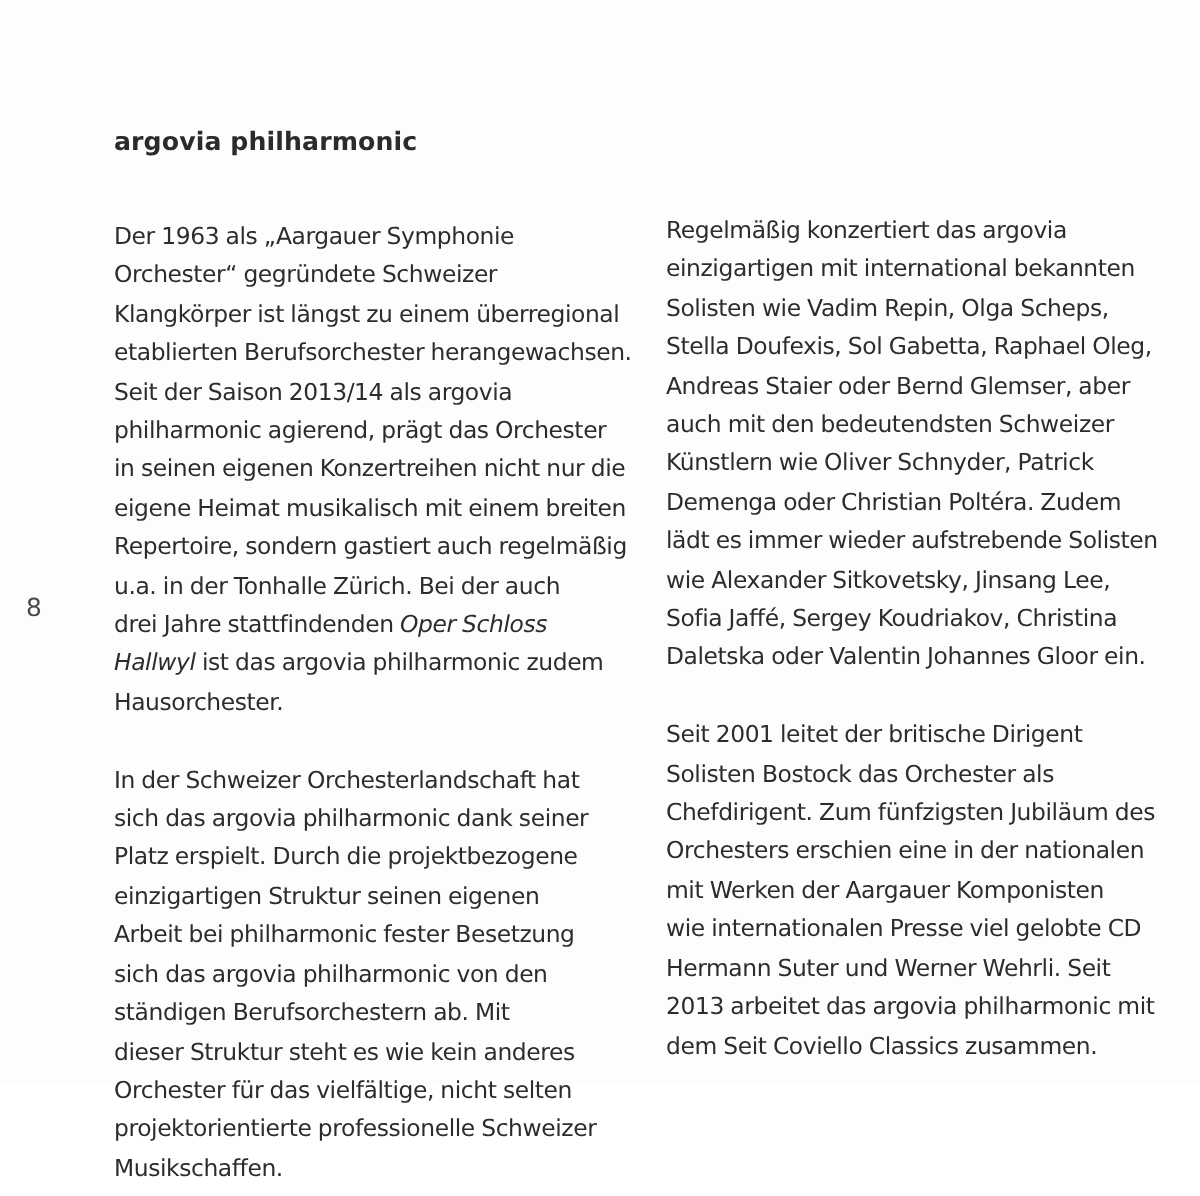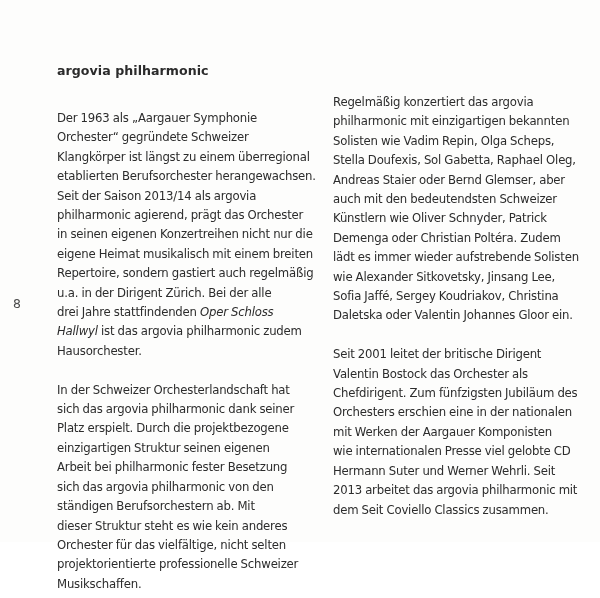--- a/index.html
+++ b/index.html
@@ -40,21 +40,21 @@
     }
     .col {
       position: absolute;
       font-size: 11.7px;
       line-height: 19.4px;
       color: #2c2c2c;
       letter-spacing: -0.2px;
       word-spacing: -0.3px;
     }
     .col-left { left: 57px; top: 109px; width: 268px; }
-    .col-right { left: 333px; top: 93px; width: 265px; }
+    .col-right { left: 333px; top: 106px; width: 265px; }
     .para { margin: 0 0 19.4px 0; }
     .line { display: block; white-space: nowrap; }
     .em { font-style: italic; }
     .url {
       position: absolute;
       right: 45px;
       top: 506px;
       font-size: 11.7px;
       color: #2c2c2c;
       letter-spacing: -0.2px;
@@ -74,21 +74,21 @@
     <p class="para">
       <span class="line">Der 1963 als „Aargauer Symphonie</span>
       <span class="line">Orchester“ gegründete Schweizer</span>
       <span class="line">Klangkörper ist längst zu einem überregional</span>
       <span class="line">etablierten Berufsorchester herangewachsen.</span>
       <span class="line">Seit der Saison 2013/14 als argovia</span>
       <span class="line">philharmonic agierend, prägt das Orchester</span>
       <span class="line">in seinen eigenen Konzertreihen nicht nur die</span>
       <span class="line">eigene Heimat musikalisch mit einem breiten</span>
       <span class="line">Repertoire, sondern gastiert auch regelmäßig</span>
-      <span class="line">u.a. in der Dirigent Zürich. Bei der alle</span>
+      <span class="line">u.a. in der Tonhalle Zürich. Bei der auch</span>
       <span class="line"><span>drei Jahre stattfindenden </span><span class="em">Oper Schloss</span></span>
       <span class="line"><span class="em">Hallwyl</span><span> ist das argovia philharmonic zudem</span></span>
       <span class="line">Hausorchester.</span>
     </p>
     <p class="para">
       <span class="line">In der Schweizer Orchesterlandschaft hat</span>
       <span class="line">sich das argovia philharmonic dank seiner</span>
       <span class="line">Platz erspielt. Durch die projektbezogene</span>
       <span class="line">einzigartigen Struktur seinen eigenen</span>
       <span class="line">Arbeit bei philharmonic fester Besetzung</span>
@@ -97,35 +97,35 @@
       <span class="line">dieser Struktur steht es wie kein anderes</span>
       <span class="line">Orchester für das vielfältige, nicht selten</span>
       <span class="line">projektorientierte professionelle Schweizer</span>
       <span class="line">Musikschaffen.</span>
     </p>
   </div>
 
   <div class="col col-right">
     <p class="para">
       <span class="line">Regelmäßig konzertiert das argovia</span>
-      <span class="line">philharmonic mit einzigartigen bekannten</span>
+      <span class="line">einzigartigen mit international bekannten</span>
       <span class="line">Solisten wie Vadim Repin, Olga Scheps,</span>
       <span class="line">Stella Doufexis, Sol Gabetta, Raphael Oleg,</span>
       <span class="line">Andreas Staier oder Bernd Glemser, aber</span>
       <span class="line">auch mit den bedeutendsten Schweizer</span>
       <span class="line">Künstlern wie Oliver Schnyder, Patrick</span>
       <span class="line">Demenga oder Christian Poltéra. Zudem</span>
       <span class="line">lädt es immer wieder aufstrebende Solisten</span>
       <span class="line">wie Alexander Sitkovetsky, Jinsang Lee,</span>
       <span class="line">Sofia Jaffé, Sergey Koudriakov, Christina</span>
       <span class="line">Daletska oder Valentin Johannes Gloor ein.</span>
     </p>
     <p class="para">
       <span class="line">Seit 2001 leitet der britische Dirigent</span>
-      <span class="line">Valentin Bostock das Orchester als</span>
+      <span class="line">Solisten Bostock das Orchester als</span>
       <span class="line">Chefdirigent. Zum fünfzigsten Jubiläum des</span>
       <span class="line">Orchesters erschien eine in der nationalen</span>
       <span class="line">mit Werken der Aargauer Komponisten</span>
       <span class="line">wie internationalen Presse viel gelobte CD</span>
       <span class="line">Hermann Suter und Werner Wehrli. Seit</span>
       <span class="line">2013 arbeitet das argovia philharmonic mit</span>
       <span class="line">dem Seit Coviello Classics zusammen.</span>
     </p>
   </div>
 

